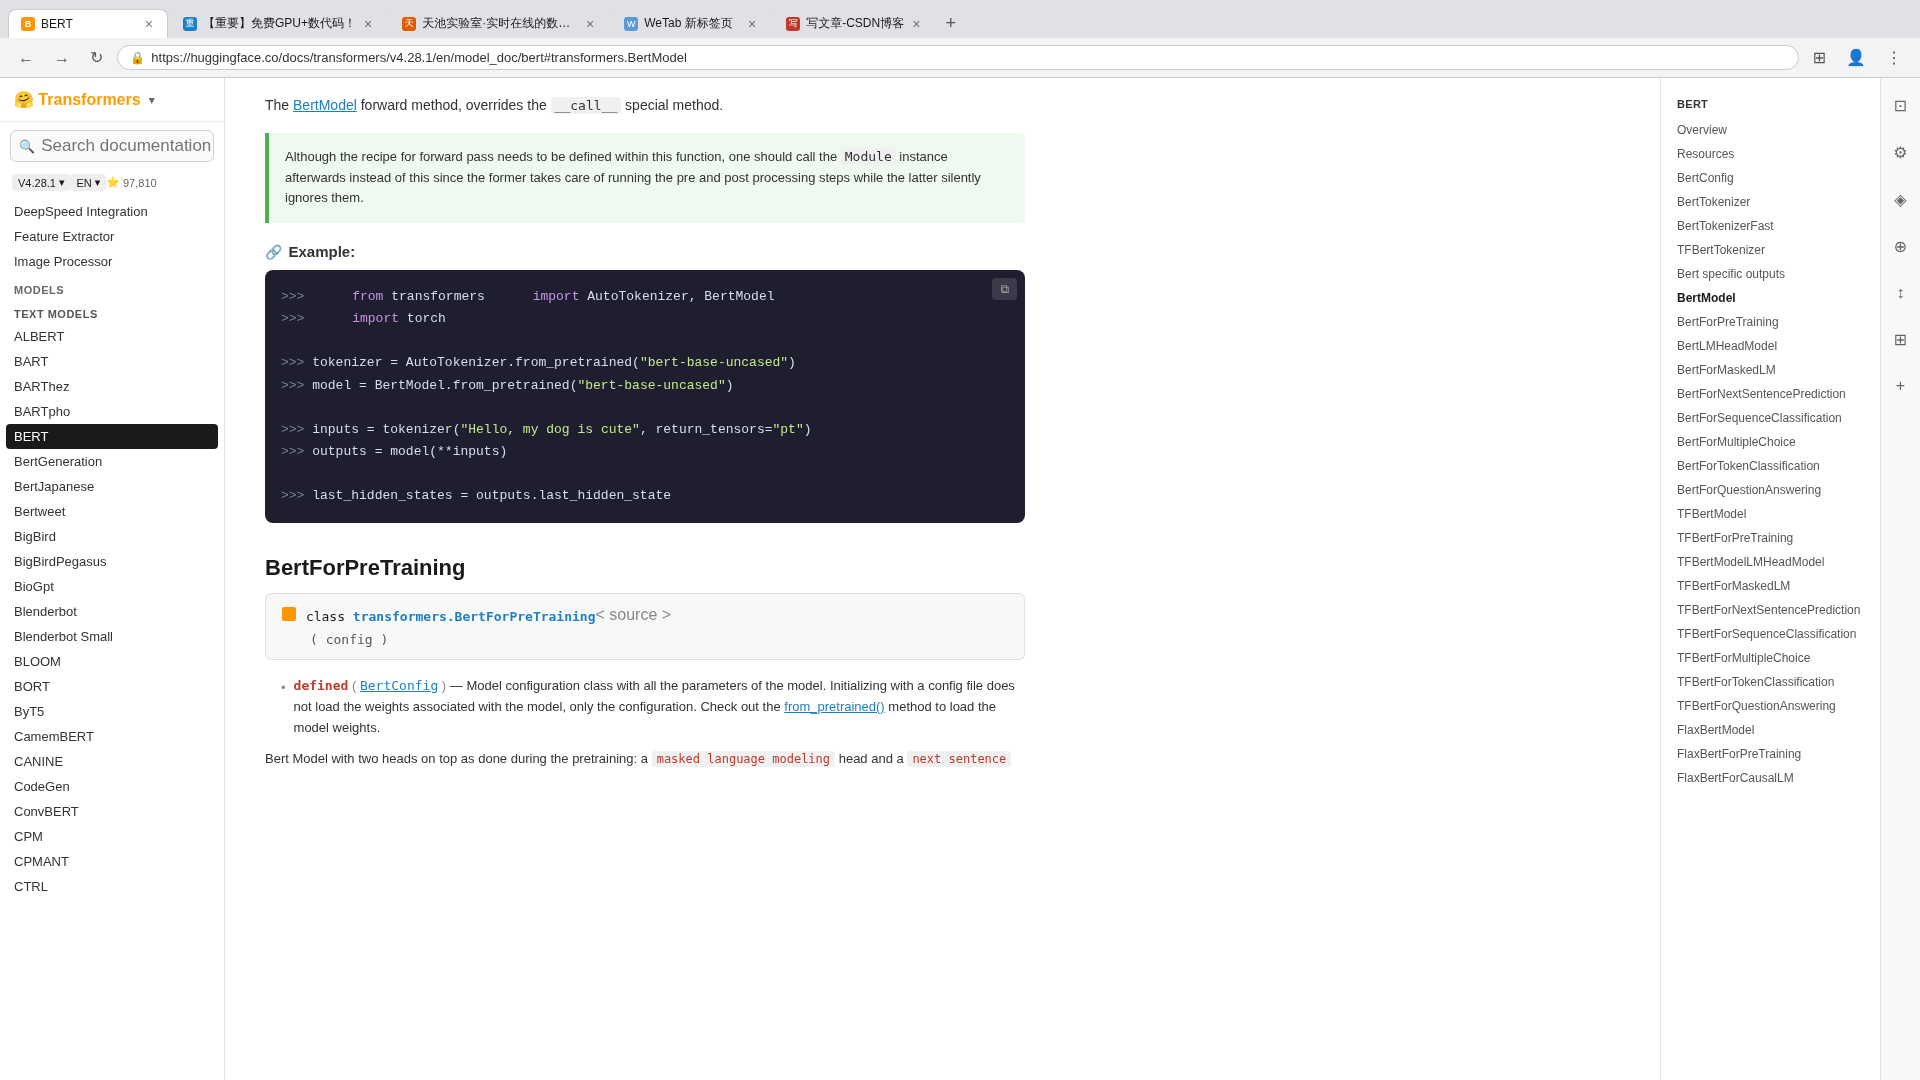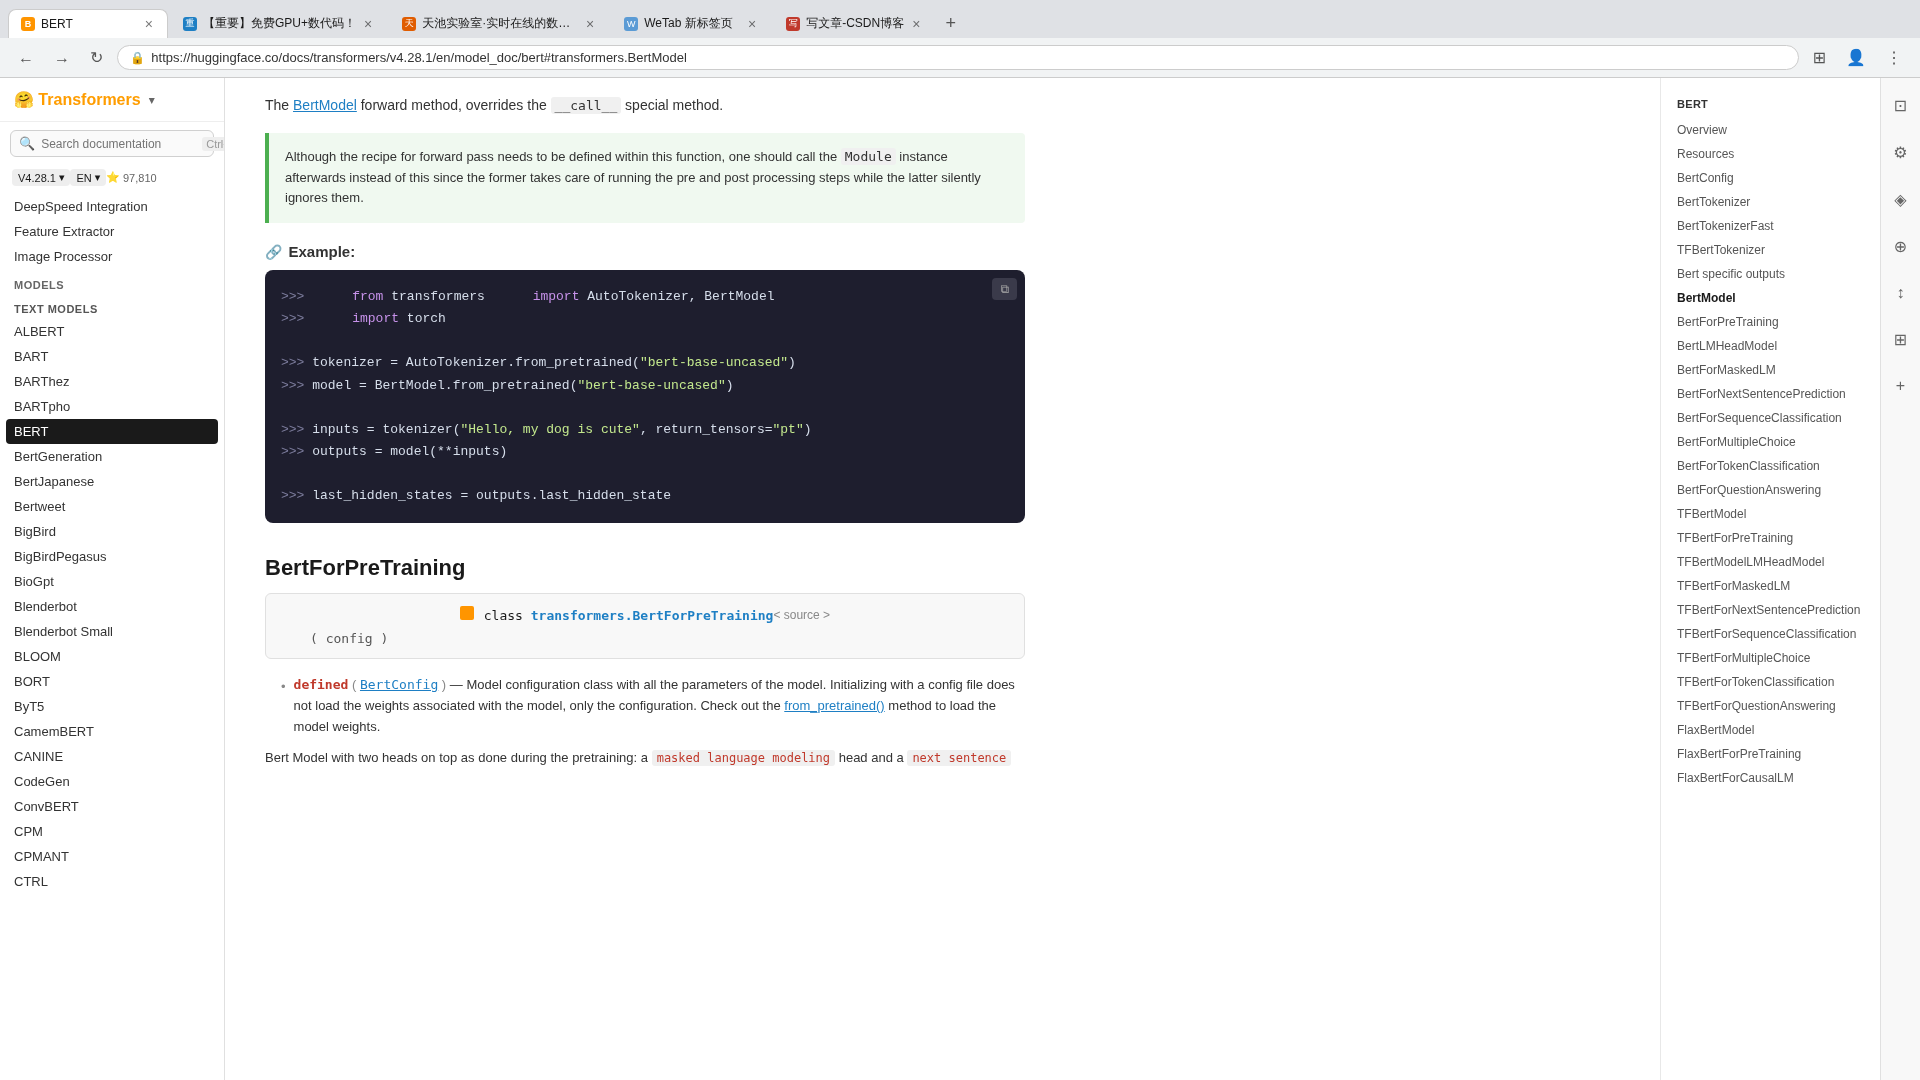--- a/index.html
+++ b/index.html
@@ -25,21 +25,21 @@
     
     .app-layout { display: flex; flex: 1; overflow: hidden; }
 
     
     .left-sidebar { width: 225px; flex-shrink: 0; border-right: 1px solid #e0e0e0; background: #fff; display: flex; flex-direction: column; overflow: hidden; }
     .sidebar-header { padding: 12px 14px; border-bottom: 1px solid #eee; display: flex; align-items: center; gap: 8px; }
     .sidebar-logo { font-weight: 700; font-size: 16px; color: #ff9d00; }
     .sidebar-logo-chevron { font-size: 12px; color: #666; }
     .search-box { margin: 8px 10px; display: flex; align-items: center; border: 1px solid #d0d0d0; border-radius: 6px; padding: 5px 8px; gap: 6px; background: #fafafa; }
     .search-icon-inner { color: #888; font-size: 13px; }
-    .search-input { border: none; background: none; outline: none; font-size: 12px; flex: 1; color: #737373; }
+    .search-input { border: none; background: none; outline: none; font-size: 17px; flex: 1; color: #737373; }
     .search-shortcut { font-size: 11px; color: #999; background: #eee; padding: 1px 4px; border-radius: 3px; }
     .version-row { display: flex; align-items: center; padding: 4px 12px 8px; font-size: 12px; }
     .version-badge { background: #eee; border-radius: 4px; padding: 2px 6px; font-size: 11px; display: flex; align-items: center; gap: 3px; }
     .lang-badge { background: #eee; border-radius: 4px; padding: 2px 6px; font-size: 11px; display: flex; align-items: center; gap: 3px; }
     .star-badge { display: flex; align-items: center; gap: 3px; font-size: 11px; color: #666; }
     .sidebar-nav { flex: 1; overflow-y: auto; padding-bottom: 16px; }
     .nav-item { padding: 5px 14px; font-size: 13px; cursor: pointer; color: #333; display: flex; align-items: center; }
     .nav-item.active { background: #1a1a1a; color: #fff; border-radius: 4px; margin: 0 6px; padding: 5px 8px; }
     .nav-section-title { font-size: 11px; font-weight: 700; color: #666; padding: 10px 14px 4px; text-transform: uppercase; letter-spacing: 0.5px; }
     .nav-subsection-title { font-size: 11px; font-weight: 600; color: #555; padding: 8px 14px 4px; text-transform: uppercase; letter-spacing: 0.5px; }
@@ -60,25 +60,25 @@
     .code-block { background: #1e1e2e; border-radius: 8px; padding: 16px; font-family: 'Courier New', monospace; font-size: 13px; position: relative; margin-bottom: 24px; overflow-x: auto; }
     .code-copy-btn { position: absolute; top: 8px; right: 8px; background: #3a3a4a; border: none; border-radius: 4px; cursor: pointer; padding: 4px 8px; color: #aaa; font-size: 12px; }
     .code-line { line-height: 1.7; white-space: pre; }
     .c-prompt { color: #7c7c9c; }
     .c-keyword { color: #c792ea; margin-left: 40px; }
     .c-string { color: #c3e88d; }
     .c-plain { color: #d6deeb; }
 
     .section-title { font-size: 22px; font-weight: 700; color: #1a1a1a; margin: 24px 0 12px; padding-top: 8px; }
     .class-block { background: #f8f8f8; border: 1px solid #e0e0e0; border-radius: 6px; padding: 12px 16px; margin-bottom: 16px; }
-    .class-line { display: flex; align-items: center; justify-content: center; }
+    .class-line { display: flex; align-items: center; justify-content: flex-start; }
     .class-badge { width: 14px; height: 14px; background: #ff9500; border-radius: 2px; display: inline-block; margin-right: 6px; }
     .class-text { font-family: monospace; font-size: 13px; }
     .class-name { color: #1e7fc4; font-weight: 600; }
-    .source-link { font-size: 12px; color: #888; cursor: pointer; }
+    .source-link { font-size: 16px; color: #888; cursor: pointer; }
     .params-line { font-family: monospace; font-size: 13px; color: #555; margin-top: 8px; margin-left: 28px; }
 
     .params-title { font-size: 16px; font-weight: 600; margin: 16px 0 10px; color: #1a1a1a; }
     .param-row { display: flex; gap: 8px; margin-bottom: 10px; padding-left: 16px; font-size: 13px; line-height: 1.6; }
     .param-bullet { color: #888; margin-top: 2px; }
     .param-name { font-family: monospace; font-weight: 600; color: #c0392b; }
     .param-paren { color: #888; }
     .param-type { color: #1e7fc4; font-family: monospace; }
     .param-desc { color: #333; }
 

